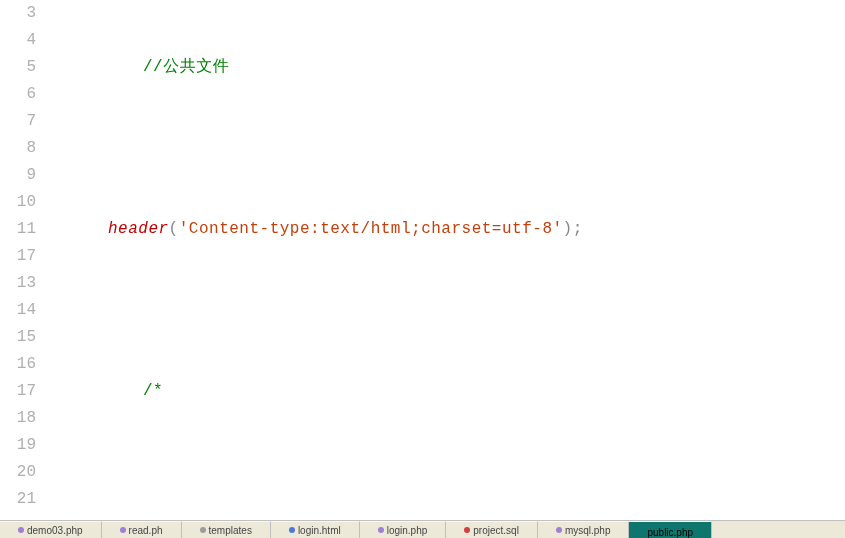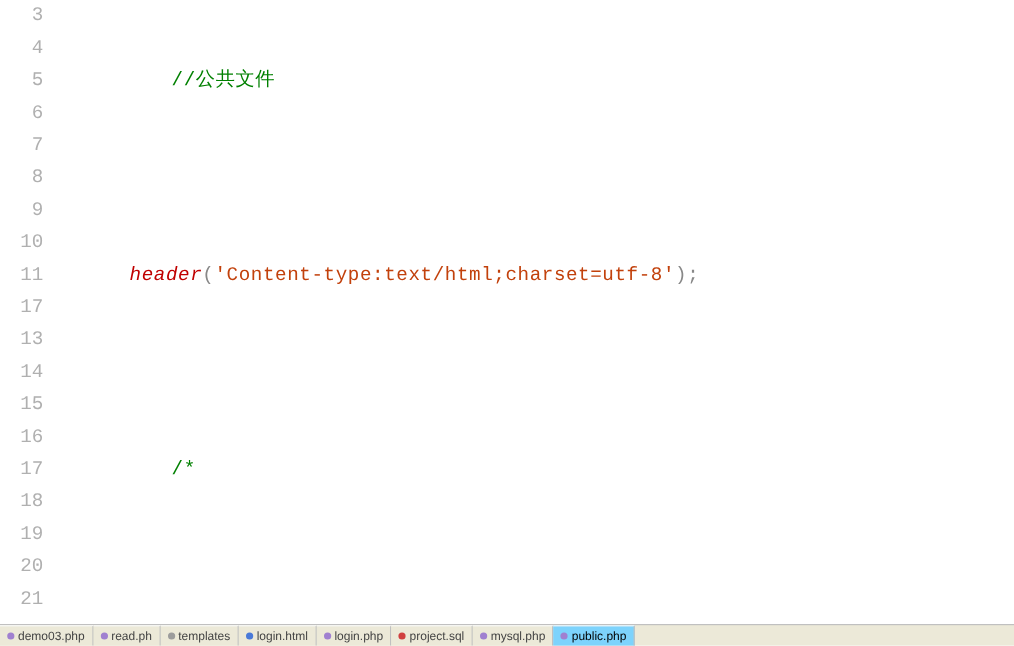--- a/index.html
+++ b/index.html
@@ -48,32 +48,33 @@
       border-top: 1px solid #c0c0c0;
       display: flex;
       font-size: 10px;
       font-family: Tahoma, sans-serif;
       align-items: center;
     }
     .tab {
       display: flex;
       align-items: center;
       gap: 3px;
-      padding: 2px 6px;
+      padding: 2px 18px;
       border-right: 1px solid #c0c0c0;
       border-top: 1px solid #f8f8f8;
       background: #ece9d8;
       height: 100%;
       white-space: nowrap;
       color: #444;
       cursor: pointer;
     }
     .tab.active {
-      background: #7dd3fc;
+      background: #0f766e;
       color: #000;
+      flex-direction: column;
     }
     .tab .dot {
       width: 6px; height: 6px; border-radius: 50%;
       display: inline-block;
     }
     .dot-red { background:#d04040; }
     .dot-blue { background:#4a7ad8; }
     .dot-gray { background:#9c9c9c; }
     .dot-php { background:#a080d0; }
   </style>

